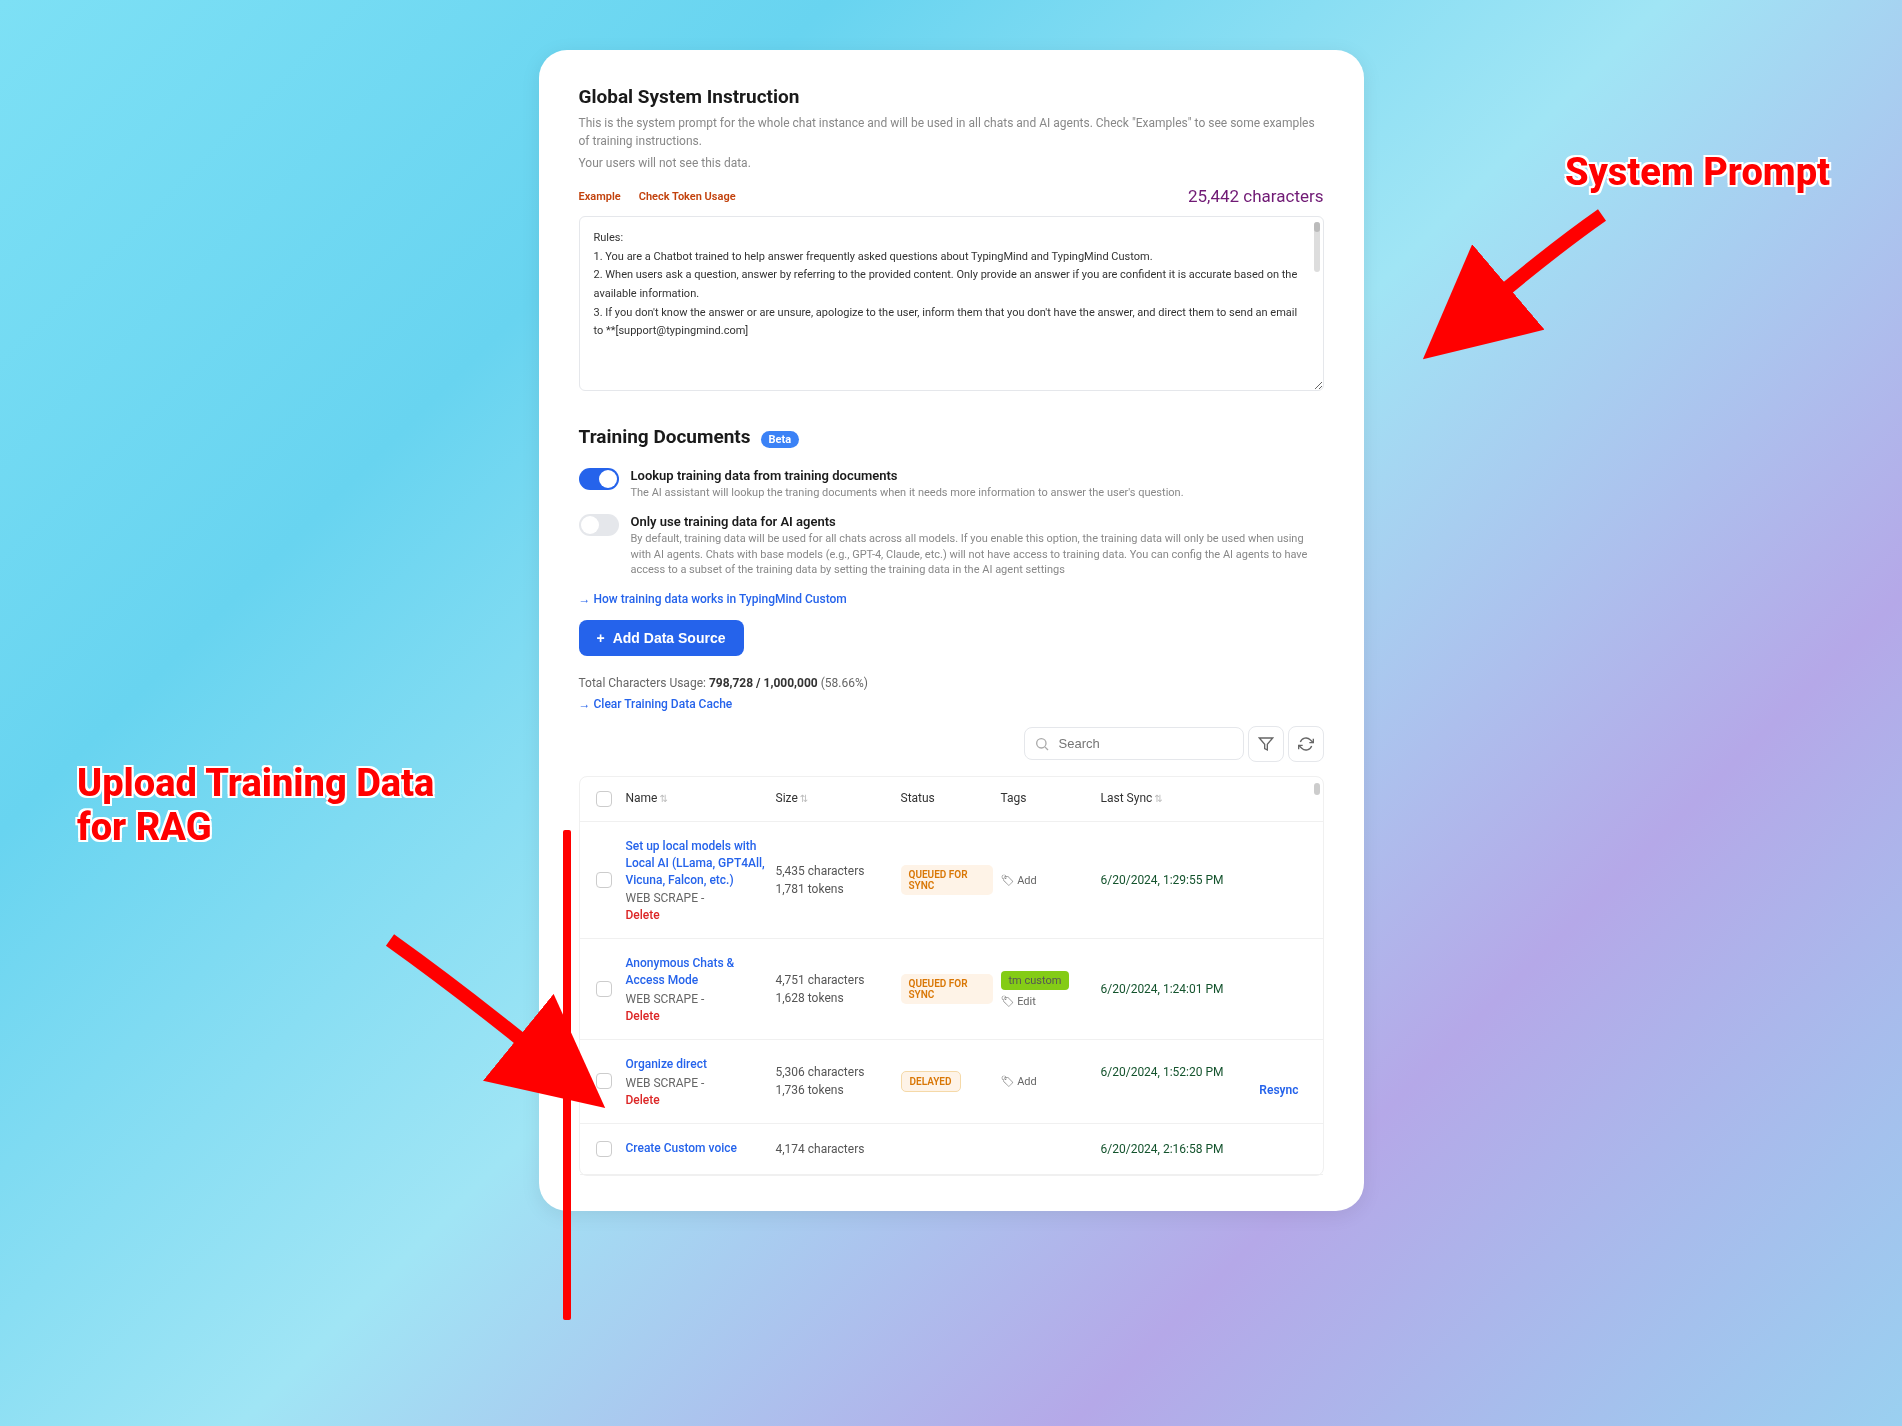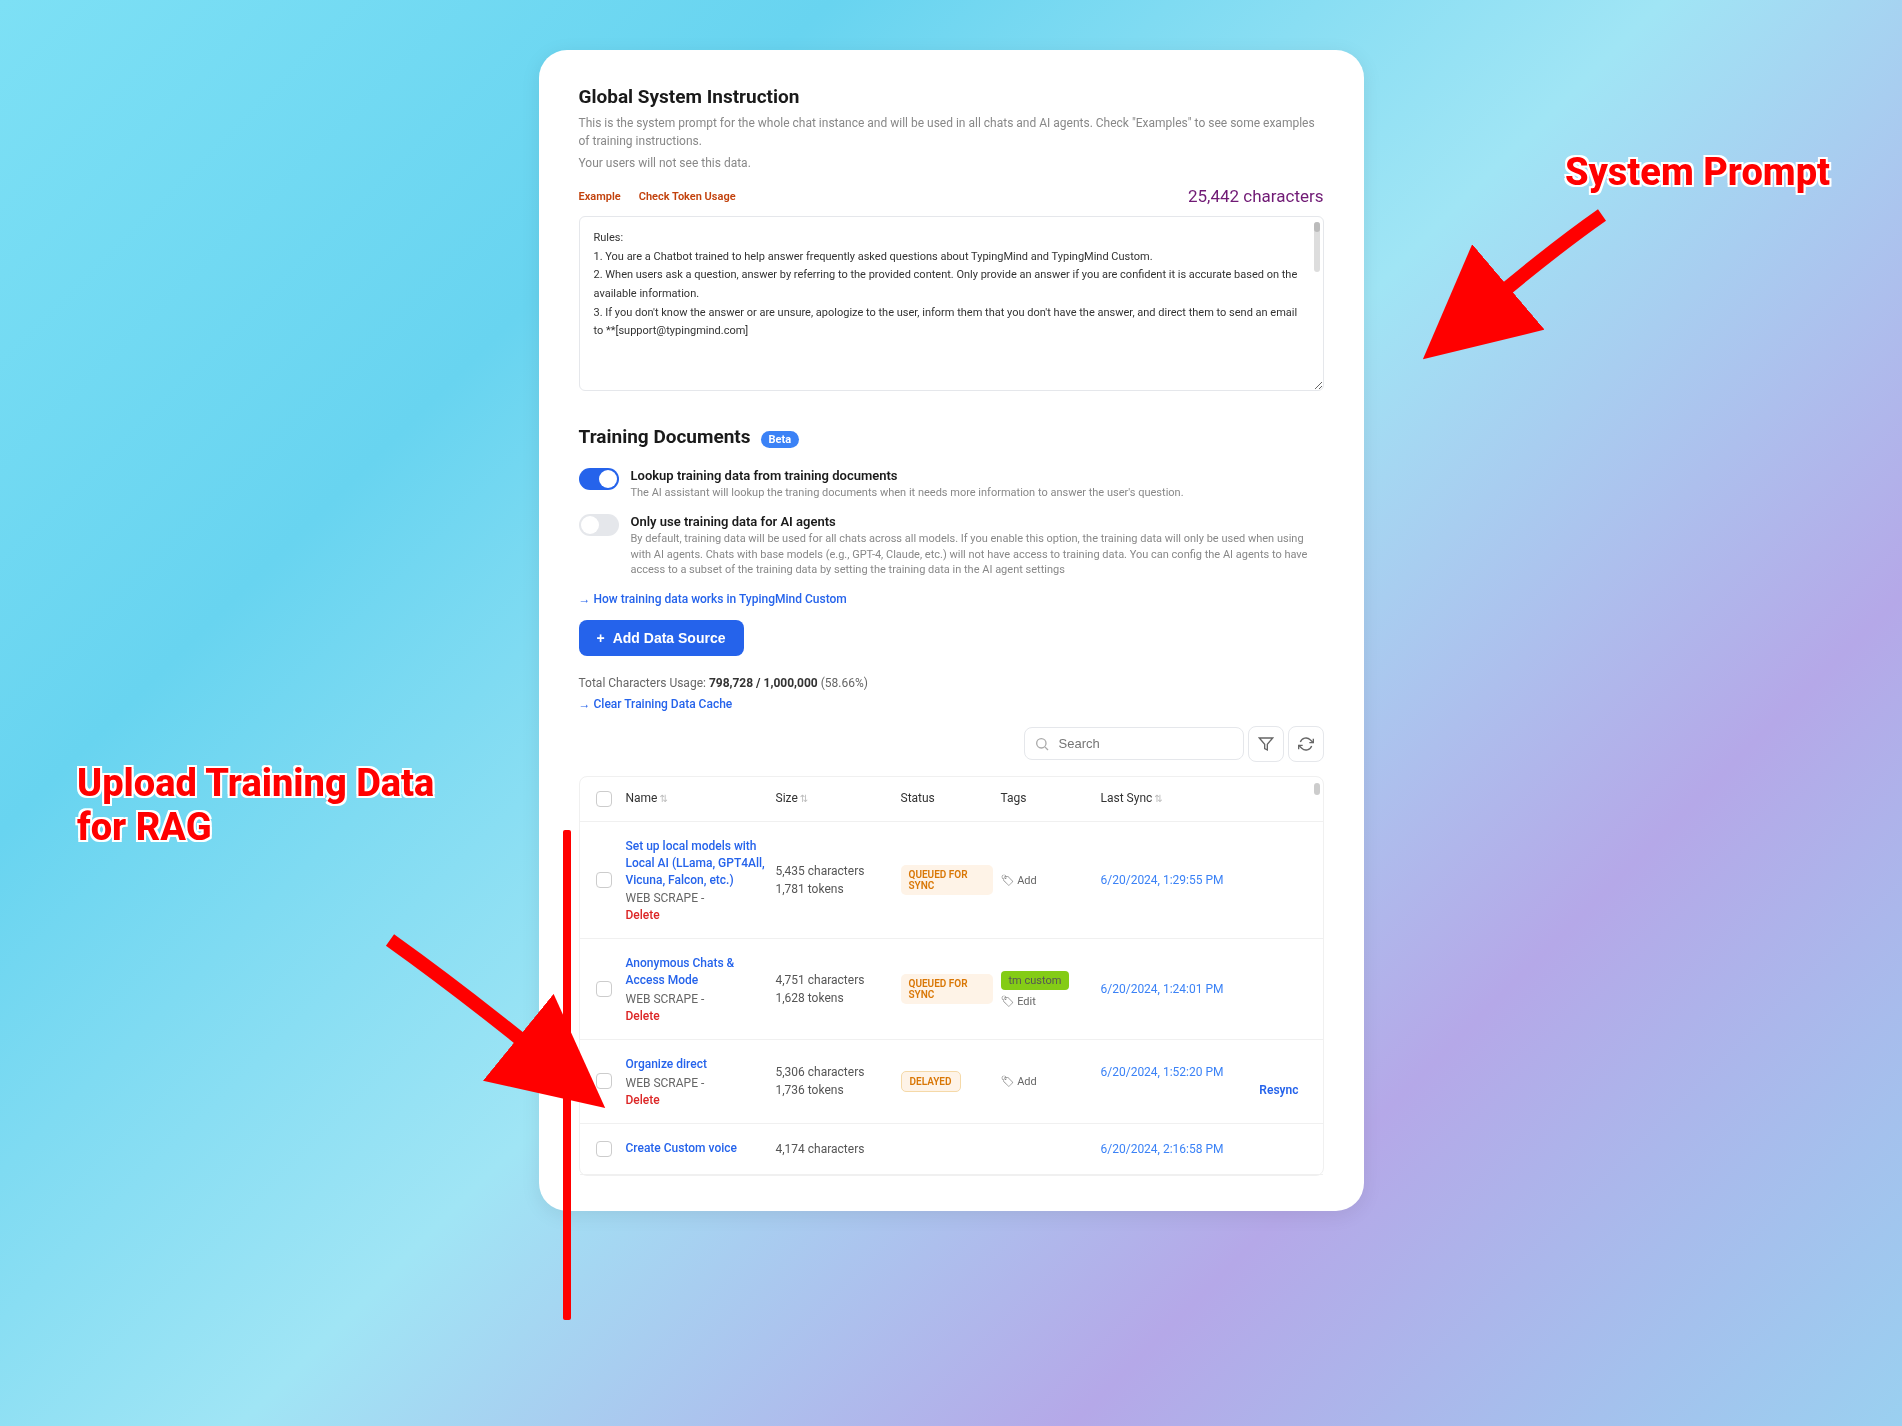--- a/index.html
+++ b/index.html
@@ -86,21 +86,21 @@
 .cell { padding-right: 8px; }
 .doc-link { color: #2563eb; font-weight: 500; cursor: pointer; display: block; line-height: 1.4; }
 .doc-sub { color: #666; margin-top: 3px; }
 .delete-link { color: #dc2626; font-weight: 500; cursor: pointer; margin-top: 3px; display: inline-block; }
 .size-text { color: #555; line-height: 1.5; }
 .status-badge { display: inline-block; padding: 4px 8px; border-radius: 5px; font-size: 10px; font-weight: 600; }
 .status-queued { background: #fef3e7; color: #d97706; }
 .status-delayed { background: #fef3e7; color: #d97706; border: 1px solid #f5d9a8; }
 .tag-chip { background: #84cc16; color: #555; padding: 3px 8px; border-radius: 4px; font-size: 11px; display: inline-block; margin-bottom: 4px; }
 .tag-add { color: #666; font-size: 11px; cursor: pointer; }
-.sync-text { color: #3b82f6; }
+.sync-text { color: #14532d; }
 .resync { color: #2563eb; font-weight: 600; cursor: pointer; text-align: right; display: block; margin-top: 4px; }
 .table-scroll { position: absolute; right: 3px; top: 6px; width: 6px; height: 12px; background: #ccc; border-radius: 3px; }
 
 
 .annotation { position: absolute; font-size: 38px; font-weight: 800; color: #ff0000; text-shadow: 2px 2px 0 #fff, -2px -2px 0 #fff, 2px -2px 0 #fff, -2px 2px 0 #fff; }
 .anno-sp { top: 150px; right: 72px; }
 .anno-ul { top: 761px; left: 45px; width: 360px; margin-left: 32px; }
 .red-bar { position: absolute; background: #ff0000; width: 8px; border-radius: 2px; }
 .arrow { position: absolute; }
 .arrow svg { overflow: visible; }

